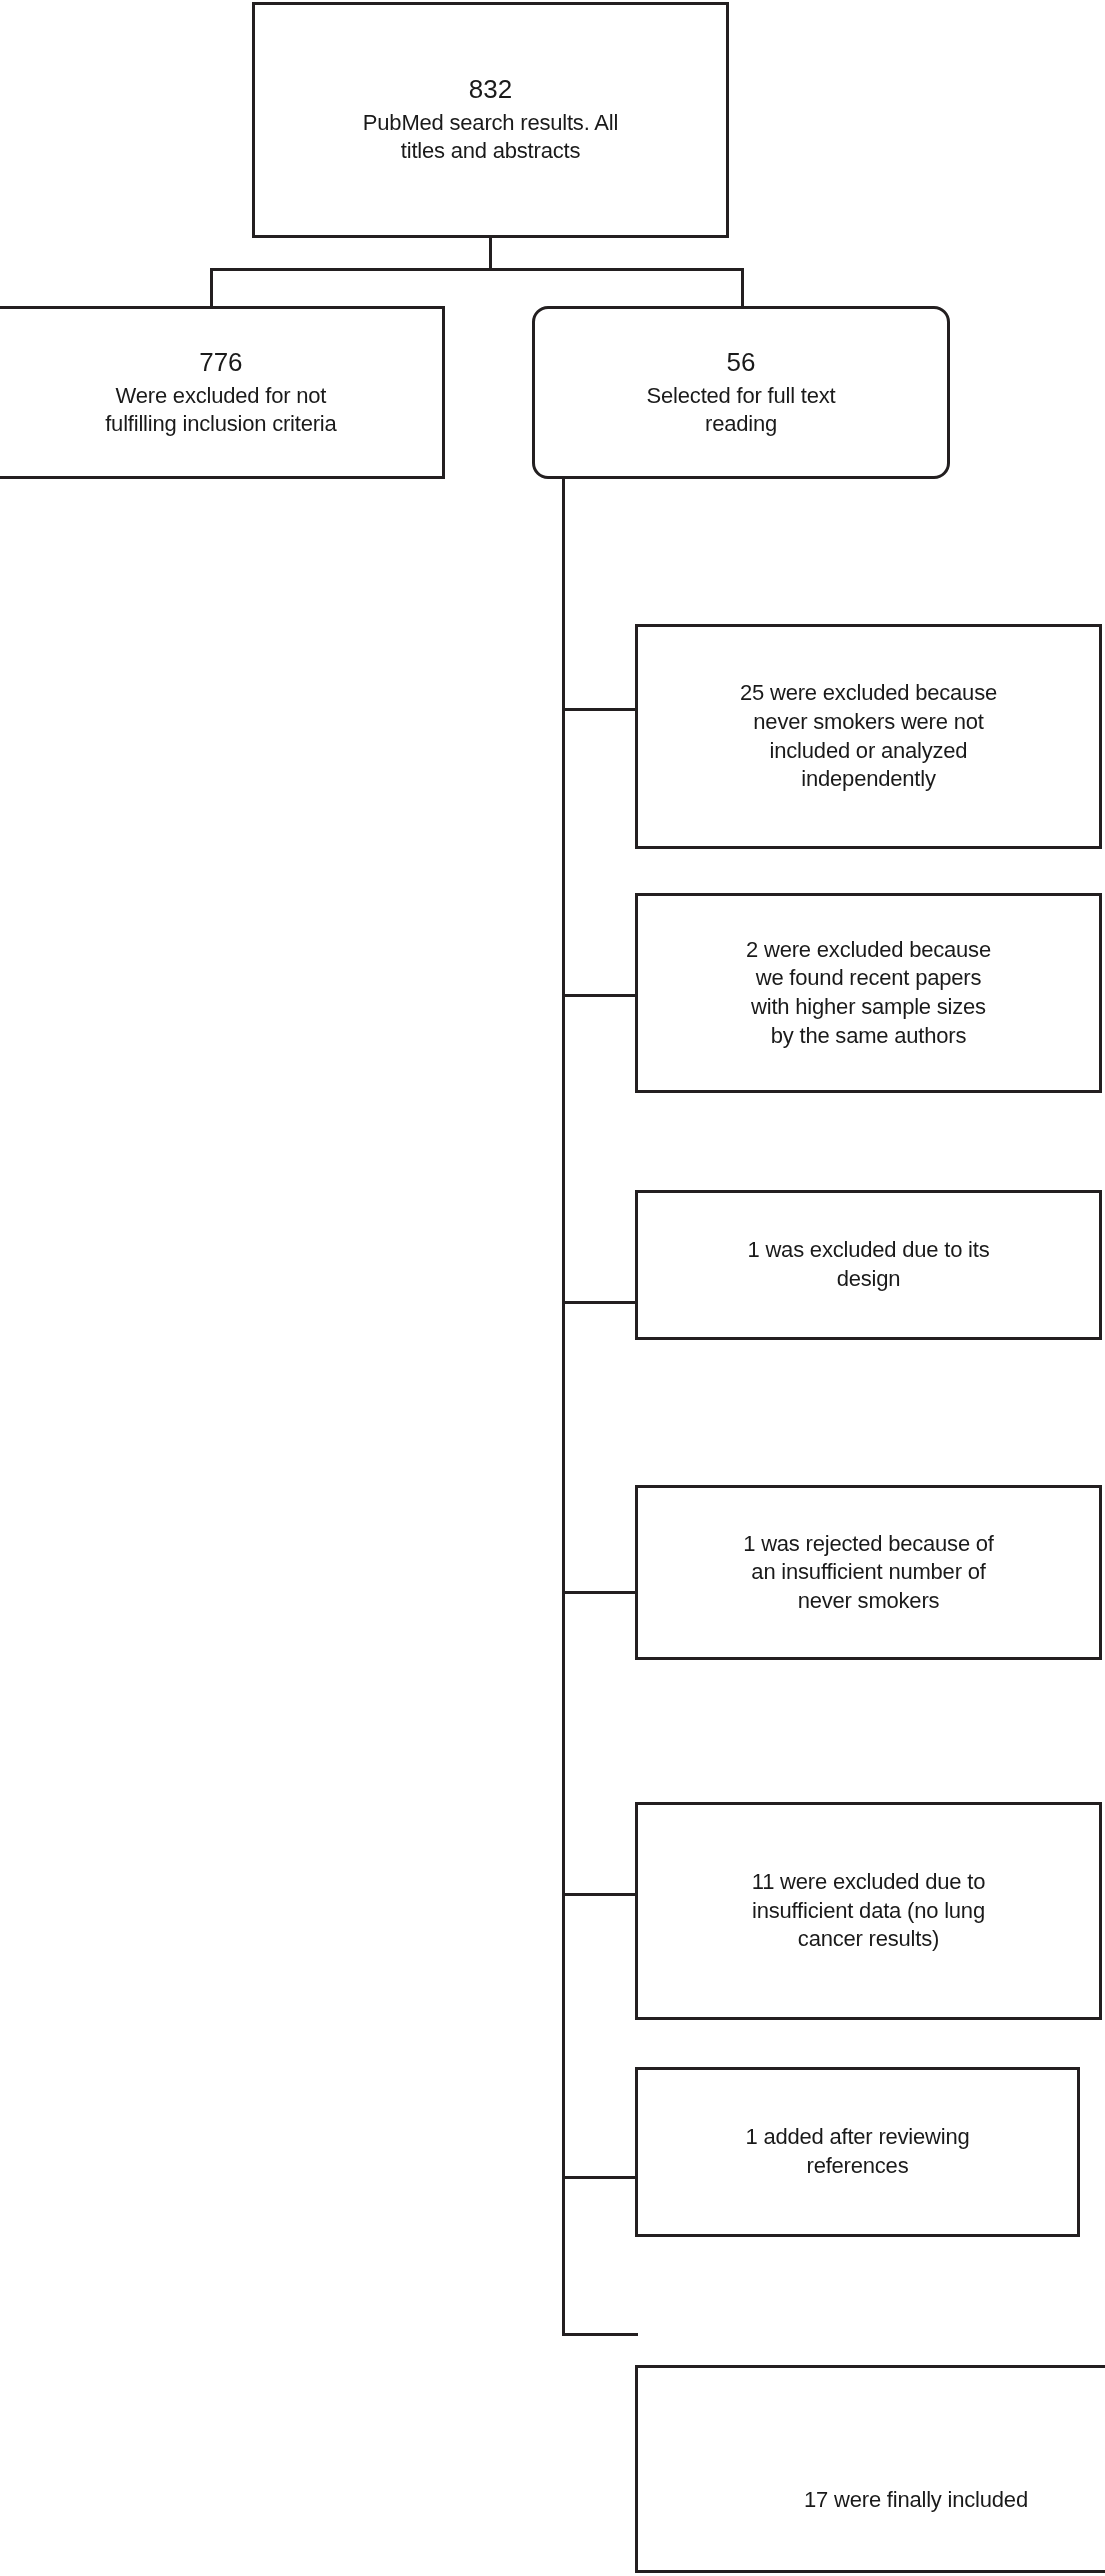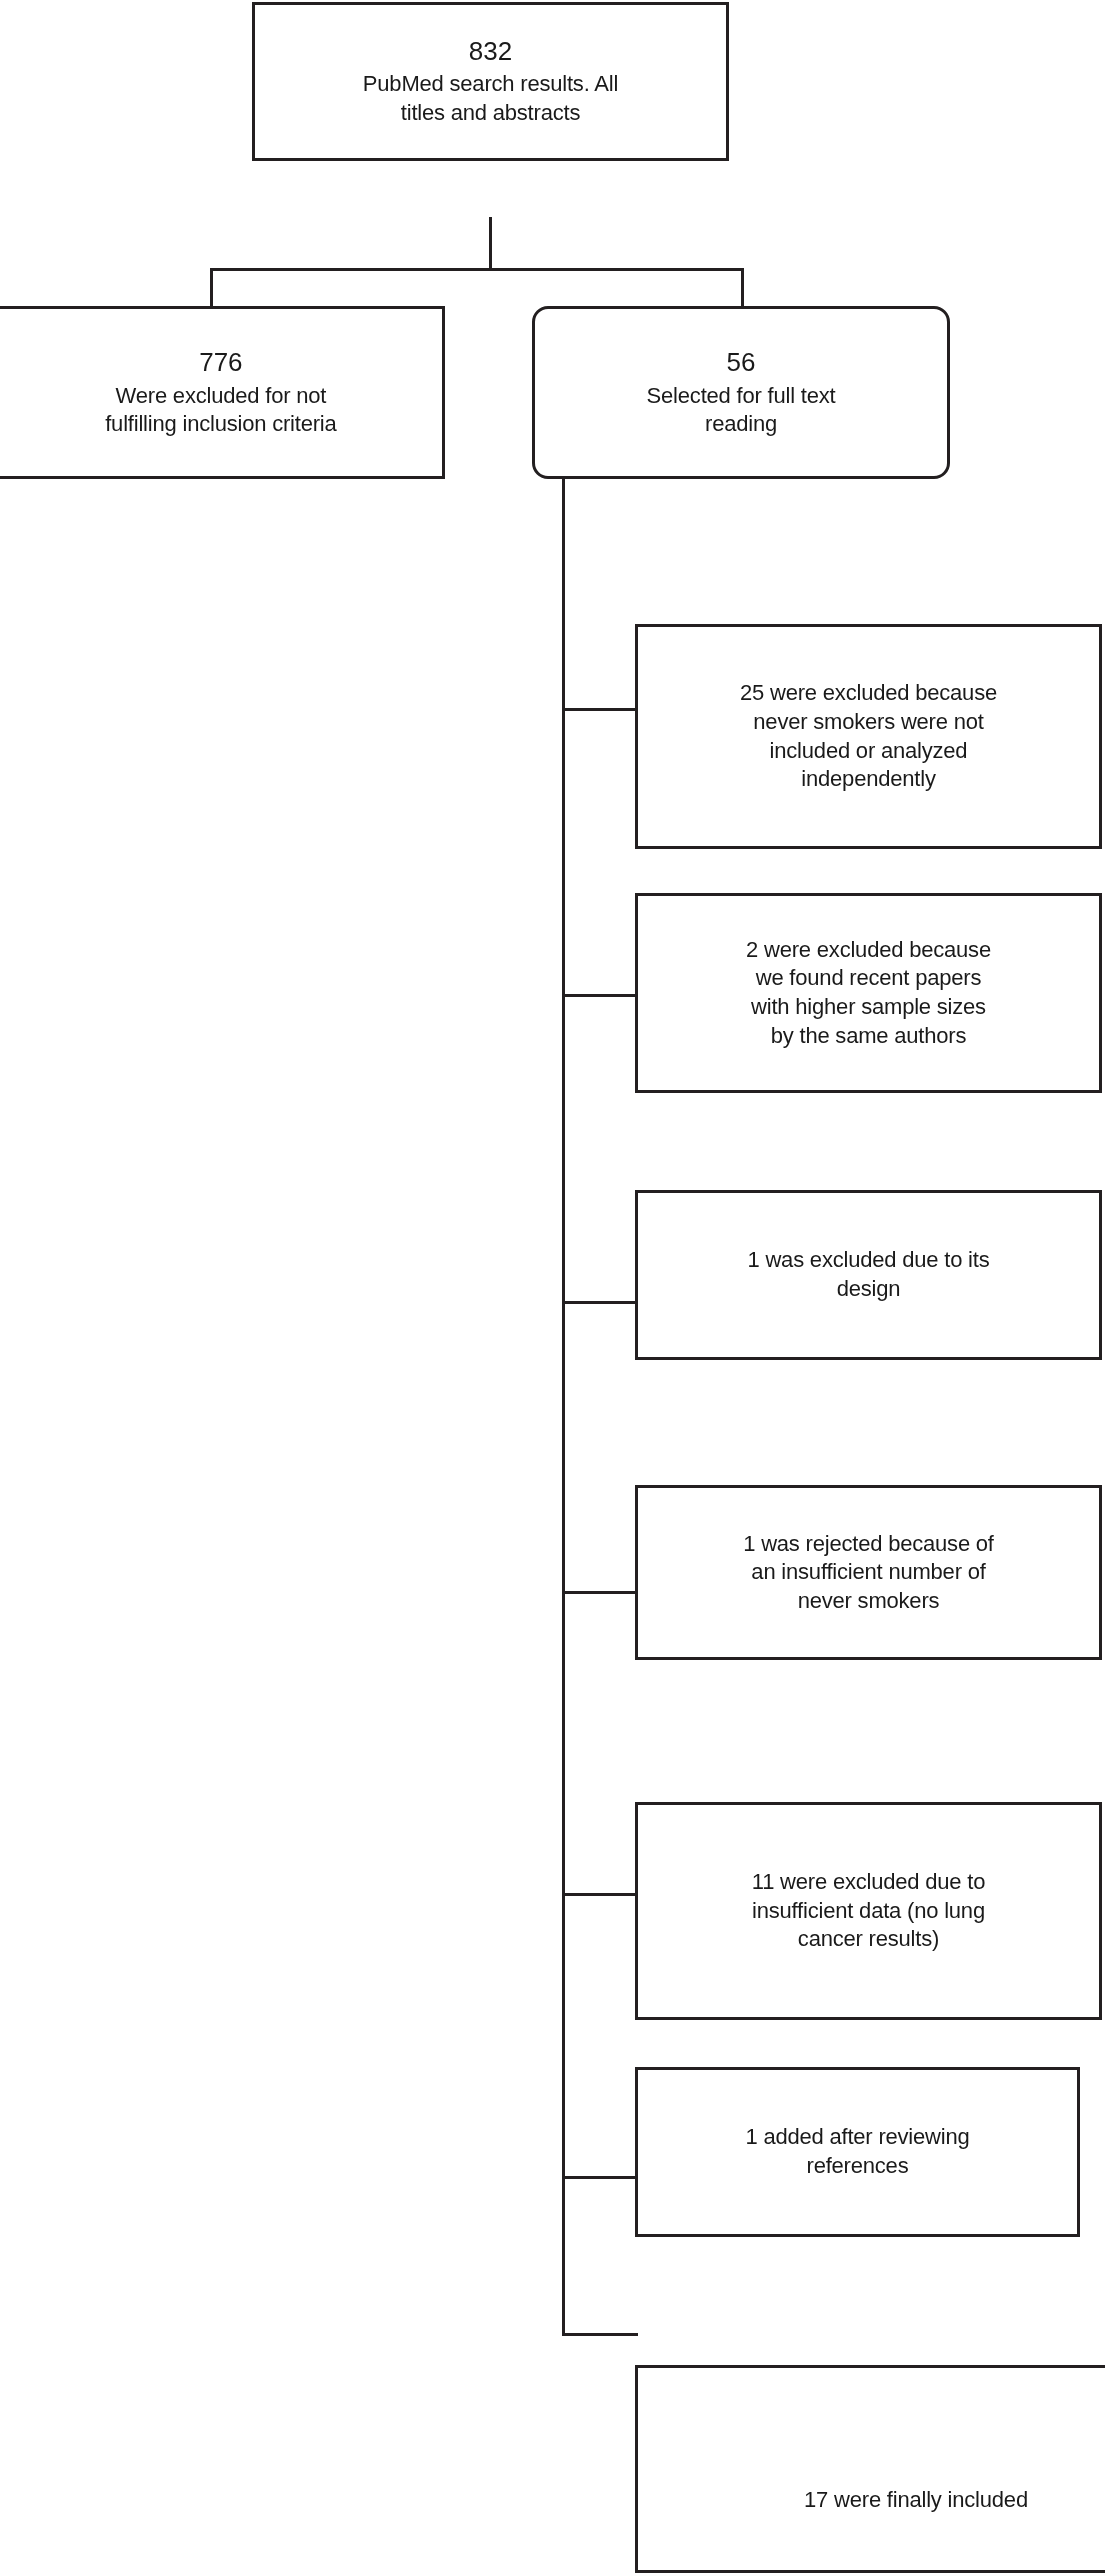--- a/index.html
+++ b/index.html
@@ -52,21 +52,21 @@
     z-index: 1;
   }
   .vline { width: 3.1px; }
   .hline { height: 3.1px; }
 </style>
 </head>
 <body>
 
 <div id="flowchart">
 
-  <div class="node" style="left:252px; top:1.6px; width:477px; height:159px;">
+  <div class="node" style="left:252px; top:1.6px; width:477px; height:236px;">
     <span class="count">832</span>
     <span class="line">PubMed search results. All</span>
     <span class="line">titles and abstracts</span>
   </div>
 
   <div class="conn vline" style="left:489px; top:217px; height:54px;"></div>
 
   <div class="conn hline" style="left:210px; top:268px; width:534px;"></div>
 
   <div class="conn vline" style="left:210px; top:268px; height:39px;"></div>
@@ -97,21 +97,21 @@
 
   <div class="conn hline" style="left:562px; top:994px; width:76px;"></div>
   <div class="node" style="left:635px; top:893px; width:467px; height:200px;">
     <span class="line">2 were excluded because</span>
     <span class="line">we found recent papers</span>
     <span class="line">with higher sample sizes</span>
     <span class="line">by the same authors</span>
   </div>
 
   <div class="conn hline" style="left:562px; top:1301px; width:76px;"></div>
-  <div class="node" style="left:635px; top:1190px; width:467px; height:170px;">
+  <div class="node" style="left:635px; top:1190px; width:467px; height:150px;">
     <span class="line">1 was excluded due to its</span>
     <span class="line">design</span>
   </div>
 
   <div class="conn hline" style="left:562px; top:1591px; width:76px;"></div>
   <div class="node" style="left:635px; top:1485px; width:467px; height:175px;">
     <span class="line">1 was rejected because of</span>
     <span class="line">an insufficient number of</span>
     <span class="line">never smokers</span>
   </div>

